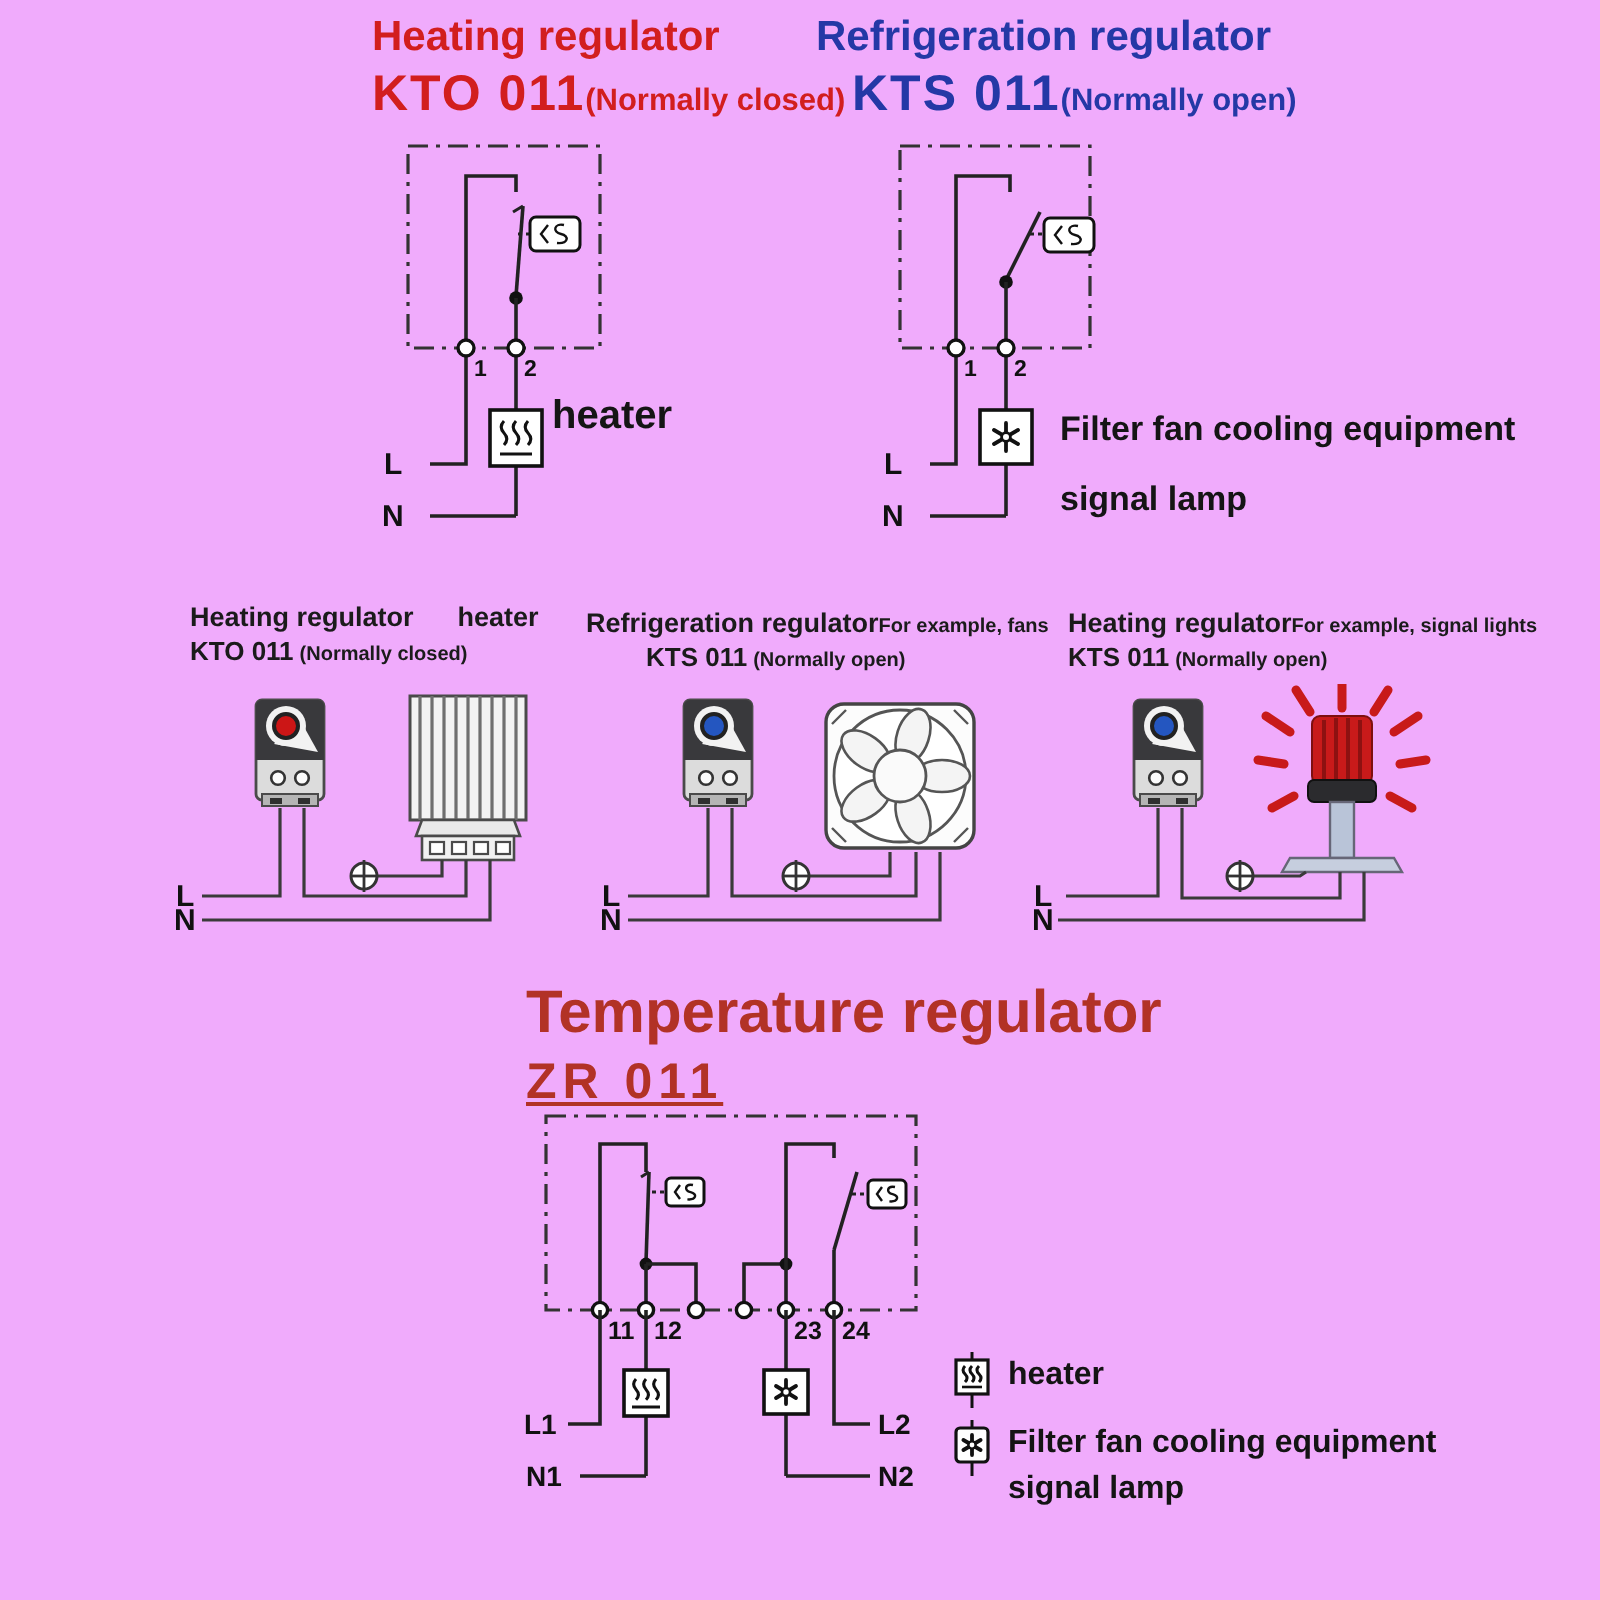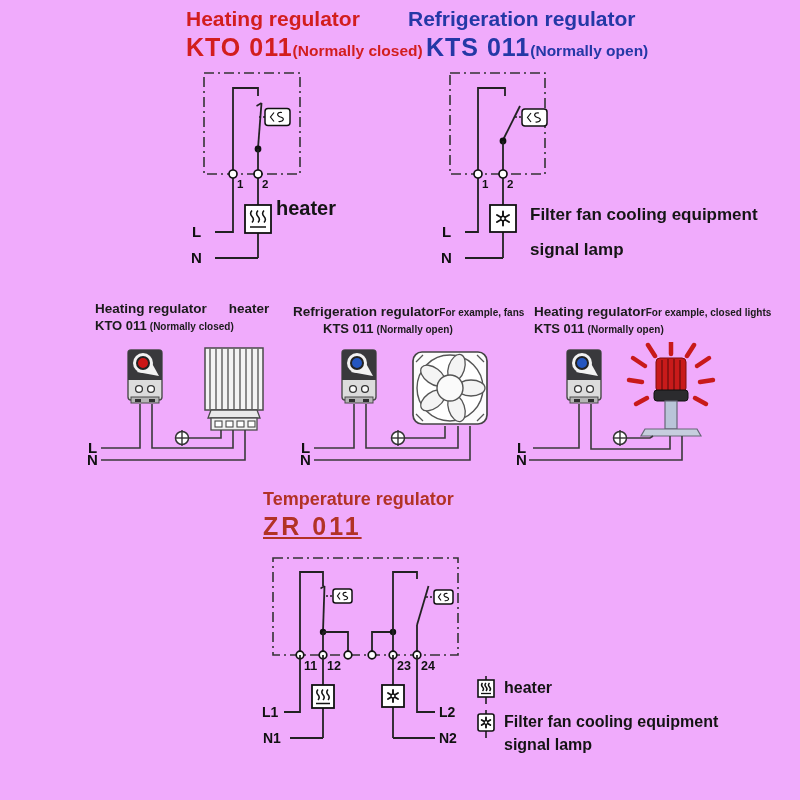--- a/index.html
+++ b/index.html
@@ -156,21 +156,21 @@
     </div>
     <div class="row2" style="padding-left:30px;">
       <span class="model">KTS 011</span>
       <span class="note">(Normally open)</span>
     </div>
   </div>
 
   <div class="abs exlabel" style="left:534px;top:303px;">
     <div class="row1">
       <span class="big">Heating regulator</span>
-      <span class="small">For example, closed lights</span>
+      <span class="small">For example, signal lights</span>
     </div>
     <div class="row2">
       <span class="model">KTS 011</span>
       <span class="note">(Normally open)</span>
     </div>
   </div>
 
   <svg class="abs" style="left:75px;top:342px;" width="215" height="128" viewBox="0 0 215 128">
     <g>
       <rect x="53" y="8" width="34" height="50" rx="3" fill="#dcdcdc" stroke="#4a4a4a" stroke-width="1.4"></rect>
@@ -310,21 +310,21 @@
     <g>
       <circle cx="115" cy="96" r="6.5" fill="#fff" stroke="#333" stroke-width="1.5"></circle>
       <line x1="115" y1="88" x2="115" y2="104" stroke="#333" stroke-width="1.4"></line>
       <line x1="108.5" y1="96" x2="121.5" y2="96" stroke="#333" stroke-width="1.4"></line>
     </g>
     <text class="lnlab" x="12" y="111">L</text>
     <text class="lnlab" x="11" y="123">N</text>
   </svg>
 
   <div class="abs hdr brick" style="left:263px;top:488px;">
-    <span class="t1" style="font-size:18px;">Temperature regulator</span>
+    <span class="t1" style="font-size:30px;">Temperature regulator</span>
     <span class="t2">
       <span class="model" style="letter-spacing:3px;text-decoration:underline;">ZR 011</span>
     </span>
   </div>
 
   <svg class="abs" style="left:250px;top:545px;" width="250" height="215" viewBox="0 0 250 215">
     <rect class="dashbox" x="23" y="13" width="185" height="97"></rect>
     <g>
       <polyline class="wire" points="50,110 50,27 73,27 73,41"></polyline>
       <line class="wire" x1="74.5" y1="41" x2="73" y2="86"></line>

